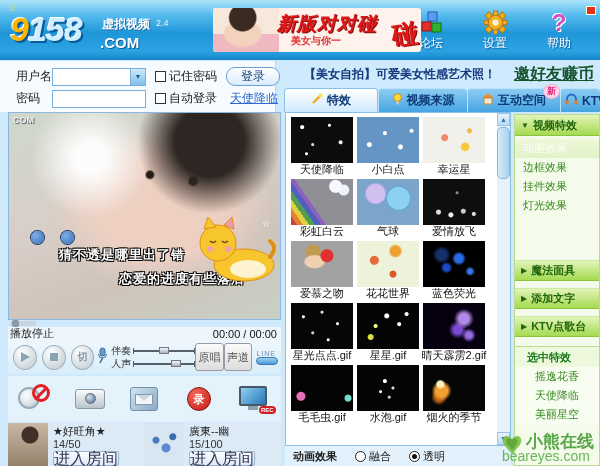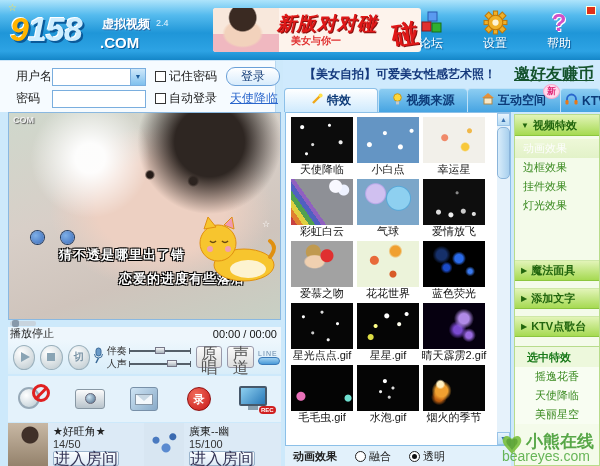--- a/index.html
+++ b/index.html
@@ -88,21 +88,21 @@
   .play-shape { width:0; height:0; border-left:9px solid #8aa4b4; border-top:5px solid transparent; border-bottom:5px solid transparent; margin-left:2px; }
   .stop-shape { width:8px; height:8px; background:#8aa4b4; }
   .mic { margin-left:3px; }
   .mix { margin-left:3px; font-size:10px; color:#333; }
   .mix-row { display:flex; align-items:center; height:13px; }
   .mix-label { width:22px; }
   .track { position:relative; width:62px; height:2px; background:#55606a; cursor:pointer; }
   .track::before,.track::after { content:""; position:absolute; top:-2px; width:1px; height:6px; background:#55606a; }
   .track::before { left:0; } .track::after { right:0; }
   .slider-thumb { position:absolute; left:26px; top:-3px; width:10px; height:7px; background:linear-gradient(#f4f6f8,#aab4bc); border:1px solid #778; cursor:pointer; }
-  .sbtn { margin-left:5px; width:30px; height:22px; border:1px solid #99a; border-radius:3px; background:linear-gradient(#fafafa,#ddd); font-size:16px; color:#555; text-align:center; line-height:14px; cursor:pointer; font-family:inherit; padding:0; }
+  .sbtn { width:30px; height:28px; border:1px solid #99a; border-radius:3px; background:linear-gradient(#fafafa,#ddd); font-size:11px; color:#555; text-align:center; line-height:14px; cursor:pointer; font-family:inherit; padding:0; }
   .line-ctl { margin-left:4px; width:26px; }
   .line-label { font-size:7px; color:#6889a8; letter-spacing:1px; }
   .line-toggle { width:22px; height:8px; border-radius:4px; background:linear-gradient(#9fd0f0,#4a9ad8); border:1px solid #3a7ab8; cursor:pointer; }
 
   .iconrow { position:absolute; left:8px; top:376px; width:273px; height:46px; background:#e4f2fb; display:flex; align-items:center; justify-content:space-around; }
   .tool { position:relative; width:38px; height:34px; cursor:pointer; }
   .cam-circle { position:absolute; left:2px; top:5px; width:22px; height:22px; border-radius:50%; background:radial-gradient(circle at 35% 35%,#fff,#b8c8d0); border:2px solid #98aab8; }
   .ban-ring { position:absolute; right:4px; top:2px; width:18px; height:18px; border:3px solid #e02020; border-radius:50%; }
   .ban-ring::after { content:""; position:absolute; left:5px; top:-1px; width:3px; height:14px; background:#e02020; transform:rotate(45deg); }
   .cam-body { position:absolute; left:4px; top:7px; width:30px; height:20px; border-radius:3px; background:linear-gradient(#fcfcfc,#b8c4cc); border:1px solid #8898a4; }

